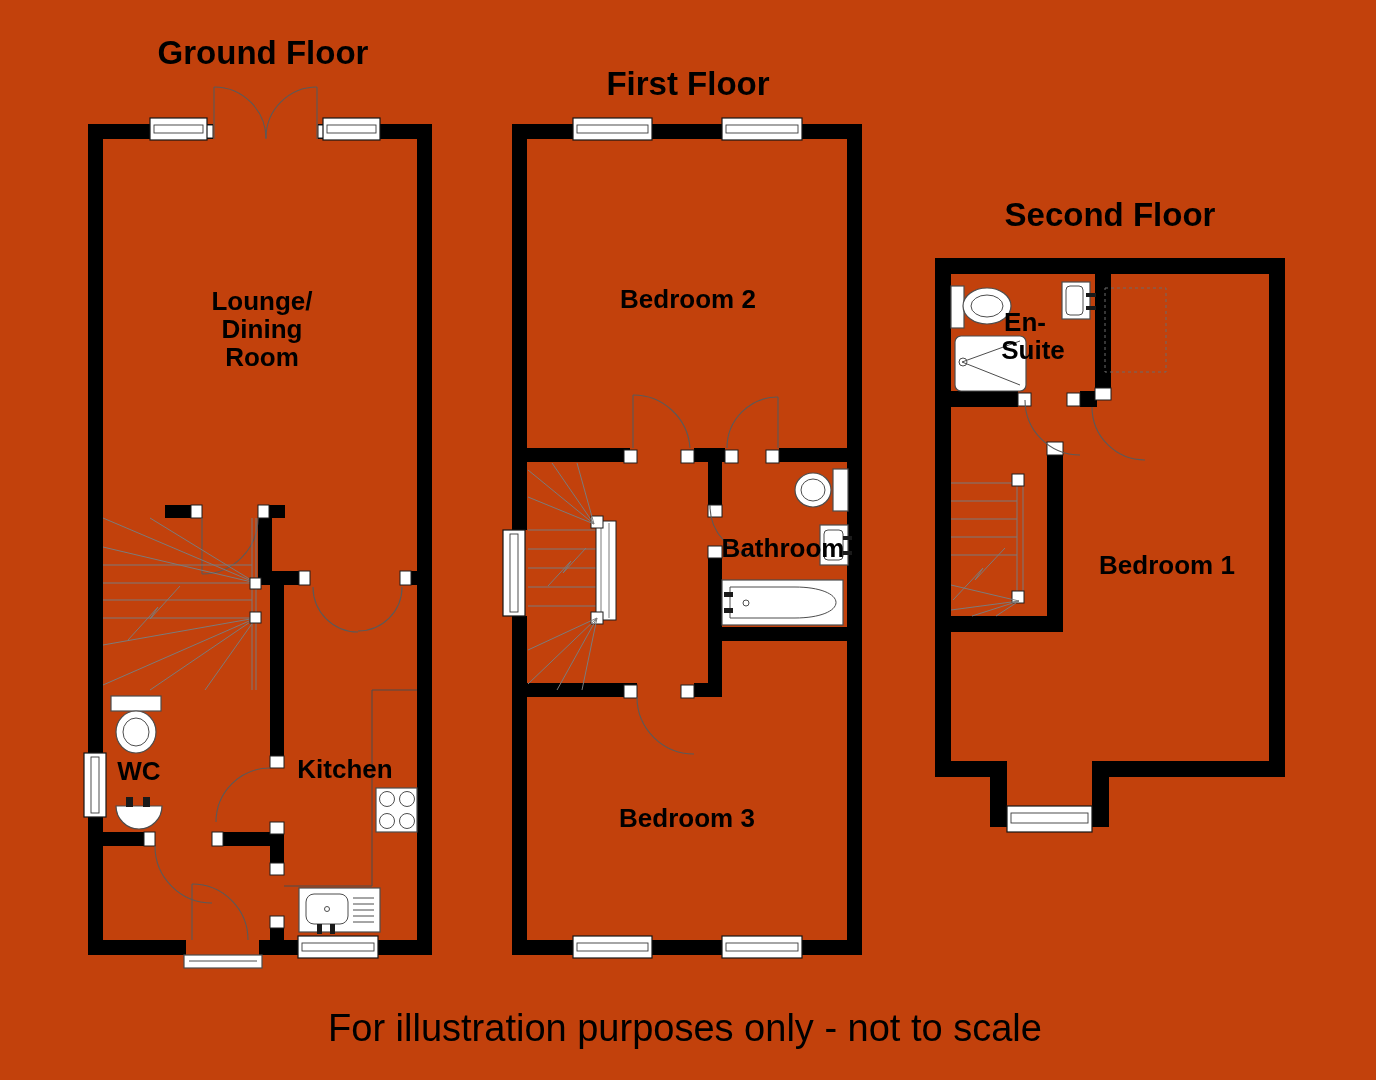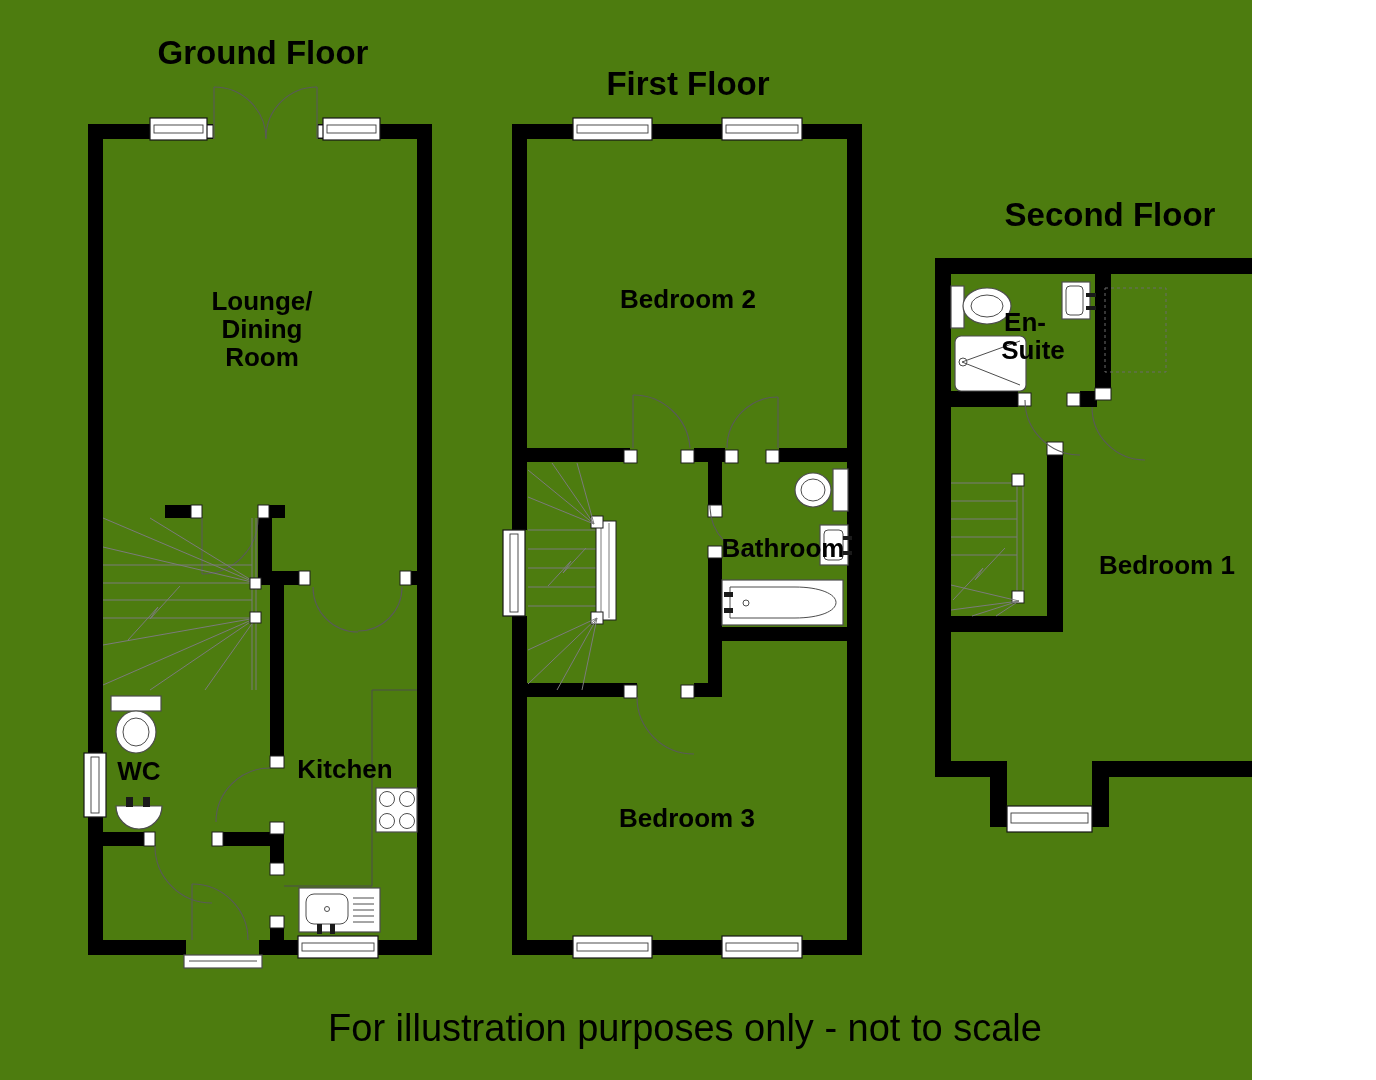--- a/index.html
+++ b/index.html
@@ -1,16 +1,16 @@
 <!DOCTYPE html>
 <html><head>
 <meta charset="utf-8">
 <style>
   html,body{margin:0;padding:0;background:#ffffff;}
-  .canvas{width:1252px;height:1080px;position:relative;background:#4d7c0f;overflow:hidden;}
+  .canvas{width:1376px;height:1080px;position:relative;background:#c2410c;overflow:hidden;}
   svg{display:block;}
   .wall{fill:#000000;stroke:none;}
   .jamb{fill:#ffffff;stroke:#1f1f1f;stroke-width:1;}
   .win{fill:#ffffff;stroke:#161616;stroke-width:1.2;}
   .win-in{fill:#ffffff;stroke:#3a3a3a;stroke-width:0.9;}
   .arc{fill:none;stroke:#5a5a5a;stroke-width:1.1;}
   .leaf{fill:none;stroke:#5a5a5a;stroke-width:1.1;}
   .stair{fill:none;stroke:#7b7b7b;stroke-width:1;}
   .fx{fill:#ffffff;stroke:#4d4d4d;stroke-width:1.2;}
   .fx-thin{fill:none;stroke:#4d4d4d;stroke-width:1;}

